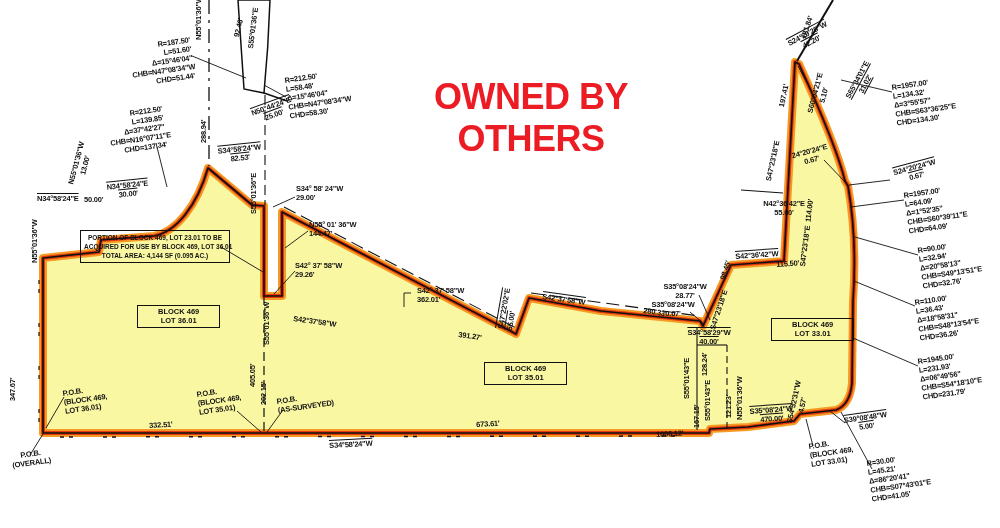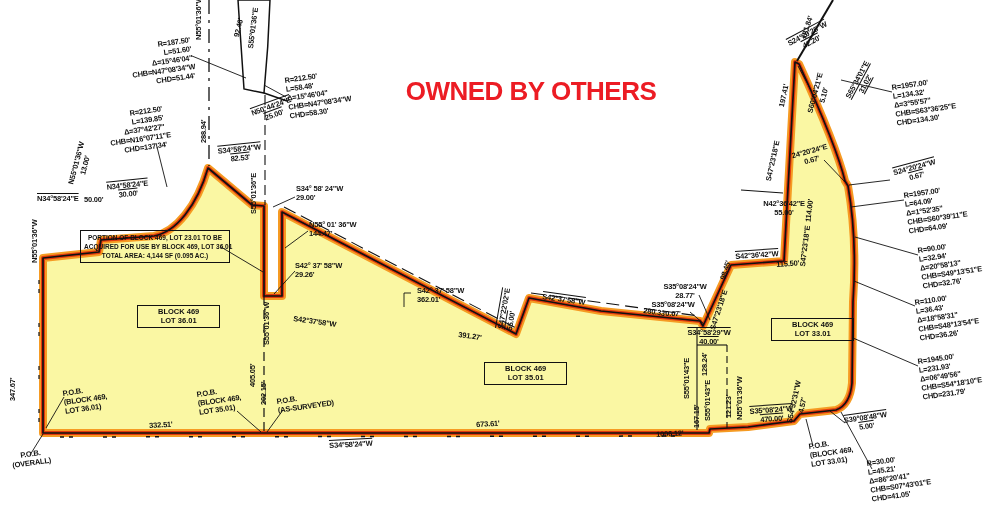--- a/index.html
+++ b/index.html
@@ -10,21 +10,21 @@
   .lbl{position:absolute;font:bold 7.5px/1.2 "Liberation Sans",sans-serif;color:#111;
        white-space:pre;transform-origin:0 0;letter-spacing:-0.2px;}
   .c{text-align:center;}
   .r{text-align:right;}
   .ov{text-decoration:overline;}
   .un{text-decoration:underline;}
   .lbox{position:absolute;font:bold 7.5px/1.25 "Liberation Sans",sans-serif;color:#111;
         border:1.1px solid #111;padding:1px 20px;text-align:center;white-space:pre;}
   .nbox{position:absolute;font:bold 6.5px/1.4 "Liberation Sans",sans-serif;color:#111;
         border:1.2px solid #111;padding:2px 3px;text-align:center;white-space:pre;}
-  #title{position:absolute;font-weight:bold;font-size:26px;letter-spacing:-0.5px;
+  #title{position:absolute;font-weight:bold;font-size:36px;letter-spacing:-0.5px;
          font-family:"Liberation Sans",sans-serif;text-align:center;}
 </style>
 </head>
 <body>
 
 <div class="stage">
   <svg width="1000" height="528" viewBox="0 0 1000 528">
 
     <path id="parcel-glow" d="M43,433 L43,258 L99,252 L101,240 L154,236 C176,232 197,206 208,168 L252,205 L264,206 L264,296 L282,296 L282,212 L516,334 L529,298 L601,311 L700,321 L703,326 L731,265 L784,261 L795,62 L799,64 C820,110 838,152 845,181 L848,186 C854,220 856,258 853,302 L852,383 Q850,405 836,410 L800,414 L794,421 L748,427 L710,429 L709,433 Z" fill="#FAF7A3" stroke="#F59B23" stroke-width="8" stroke-linejoin="round"></path>
     <path d="M43,433 L43,258 L99,252 L101,240 L154,236 C176,232 197,206 208,168 L252,205 L264,206 L264,296 L282,296 L282,212 L516,334 L529,298 L601,311 L700,321 L703,326 L731,265 L784,261 L795,62 L799,64 C820,110 838,152 845,181 L848,186 C854,220 856,258 853,302 L852,383 Q850,405 836,410 L800,414 L794,421 L748,427 L710,429 L709,433 Z" fill="none" stroke="#E23A0E" stroke-width="4" stroke-linejoin="round"></path>

